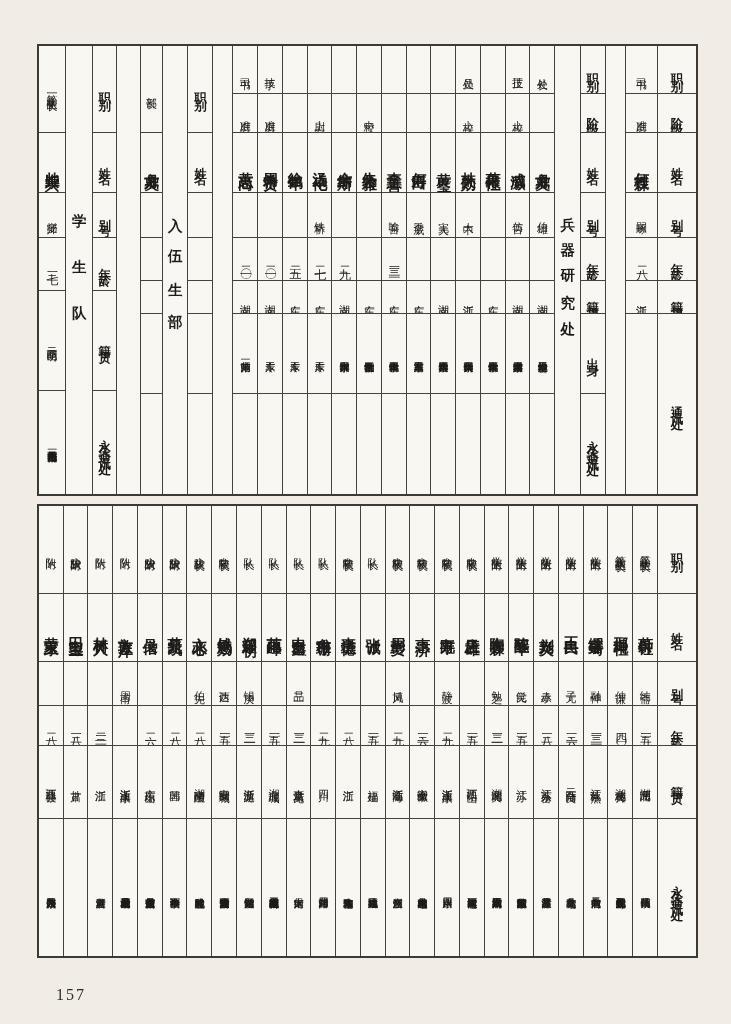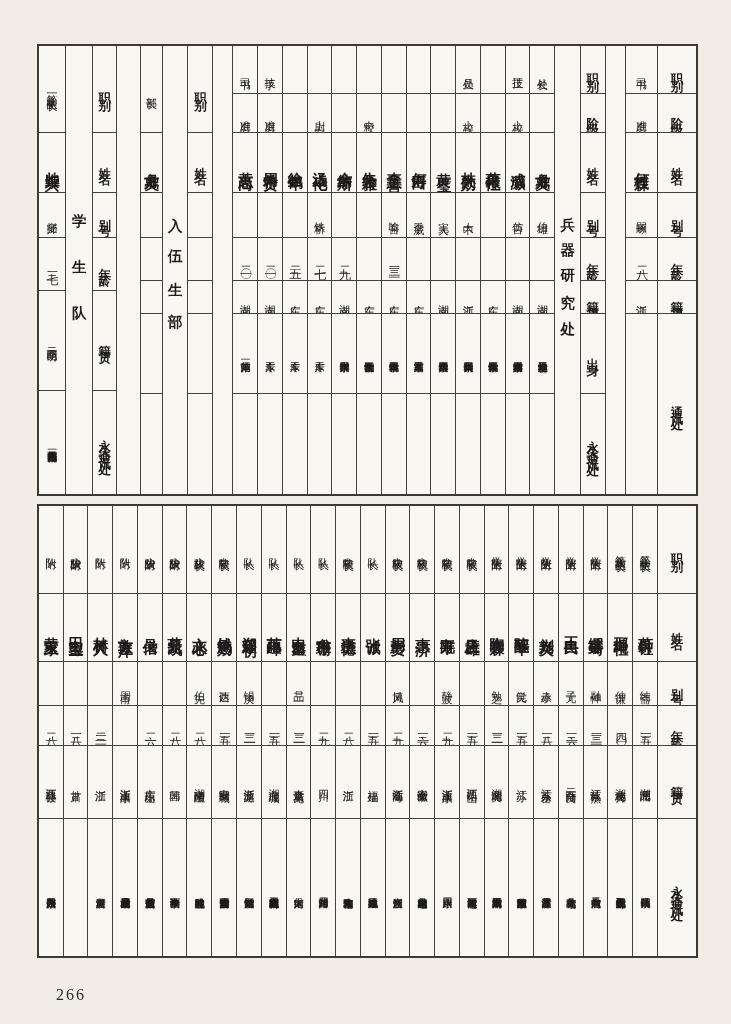--- a/index.html
+++ b/index.html
@@ -1097,14 +1097,14 @@
           <span>二八</span>
         </div>
         <div class="cell c-origin" style="height: 73px;">
           <span>江西赣县</span>
         </div>
         <div class="cell c-addr" style="height: 141px; flex-grow: 1;">
           <span>赣县东门外永兴酱园</span>
         </div>
       </div>
     </div>
-  <div class="page-number">266</div>
+  <div class="page-number">157</div>
 </div>
 
 </body></html>

